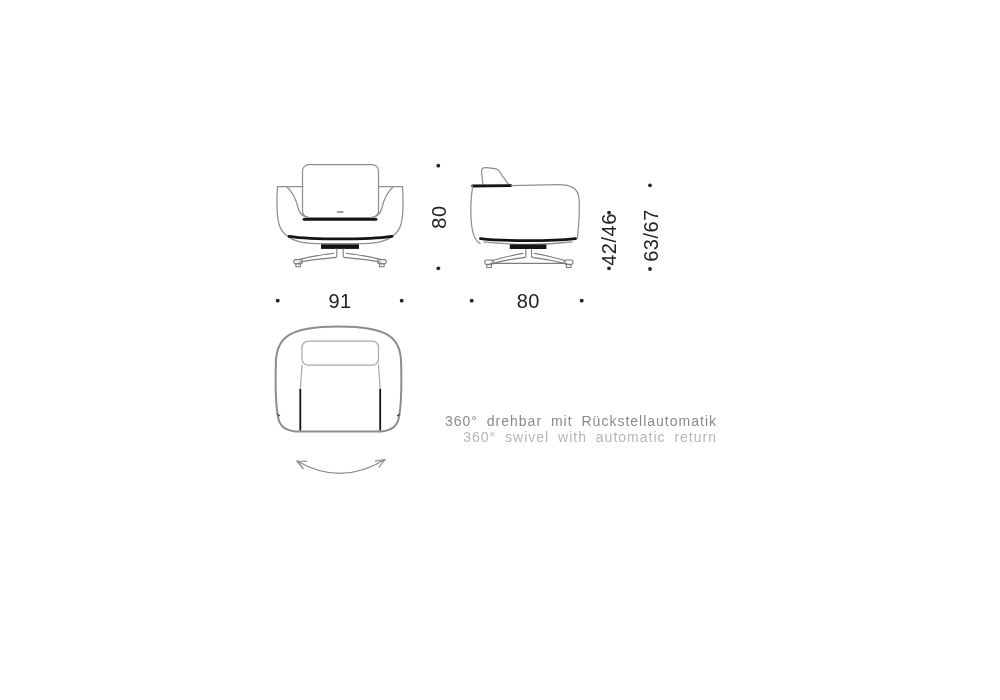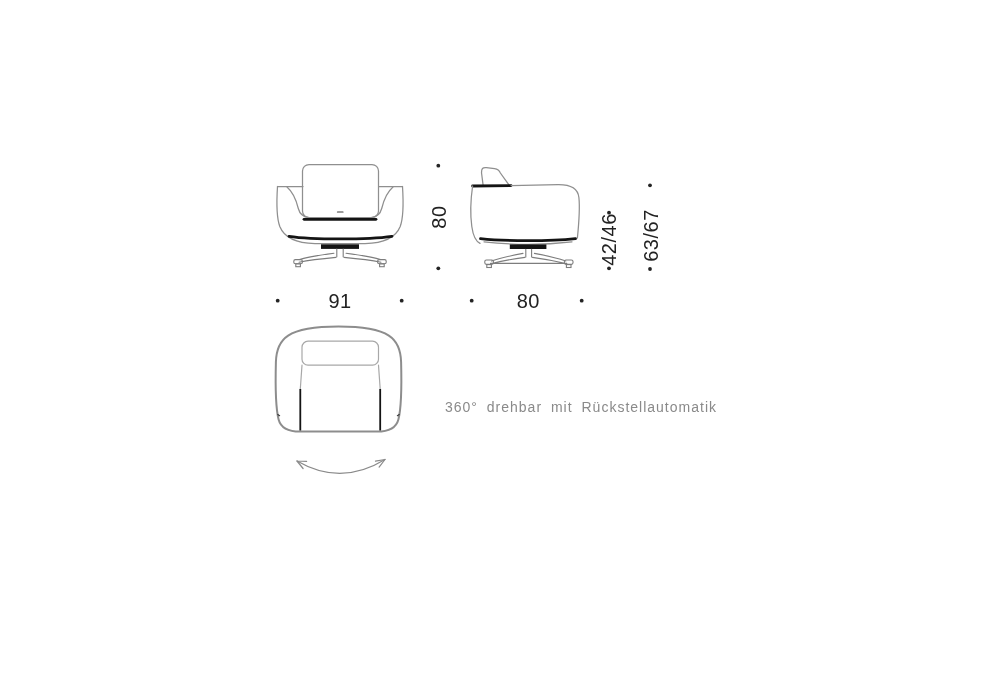--- a/index.html
+++ b/index.html
@@ -7,21 +7,21 @@
   #canvas{position:relative;width:1000px;height:700px;background:#ffffff;overflow:hidden;}
   #drawing-svg{position:absolute;left:0;top:0;}
   .outline{fill:none;stroke:#8f8f8f;stroke-width:1.25;stroke-linecap:round;}
   .outline-light{fill:none;stroke:#a8a8a8;stroke-width:1.2;stroke-linecap:round;}
   .thick{fill:none;stroke:#141414;stroke-width:2.8;stroke-linecap:round;}
   .thin-dark{fill:none;stroke:#3a3a3a;stroke-width:1.2;stroke-linecap:round;}
   .hw{fill:none;stroke:#7d7d7d;stroke-width:1.1;stroke-linecap:round;}
   .dim-text{fill:#222222;font-size:20px;letter-spacing:0.5px;font-weight:400;}
   .dot{fill:#242424;stroke:none;}
   .arrow{fill:none;stroke:#8a8a8a;stroke-width:1.2;stroke-linecap:round;}
-  .caption{position:absolute;top:400px;right:283px;text-align:right;white-space:nowrap;
+  .caption{position:absolute;top:414px;right:283px;text-align:right;white-space:nowrap;
            font-size:14px;line-height:15.5px;letter-spacing:1px;word-spacing:4px;}
   .caption .de{color:#8a8a8a;}
   .caption .en{color:#b5b5b5;}
 </style>
 </head>
 <body>
 
 <div id="canvas">
 
   <svg id="drawing-svg" width="1000" height="700" viewBox="0 0 1000 700">
@@ -100,15 +100,16 @@
       <text class="dim-text" x="340" y="300.7" text-anchor="middle" dominant-baseline="central">91</text>
       <text class="dim-text" x="528.3" y="300.7" text-anchor="middle" dominant-baseline="central">80</text>
       <text class="dim-text" x="438.5" y="217" text-anchor="middle" dominant-baseline="central" transform="rotate(-90 438.5 217)">80</text>
       <text class="dim-text" x="608.5" y="239.5" text-anchor="middle" dominant-baseline="central" transform="rotate(-90 608.5 239.5)">42/46</text>
       <text class="dim-text" x="650.5" y="235.5" text-anchor="middle" dominant-baseline="central" transform="rotate(-90 650.5 235.5)">63/67</text>
     </g>
   </svg>
 
   <div class="caption">
     <div class="de">360° drehbar mit Rückstellautomatik</div>
+    <div class="en">360° swivel with automatic return</div>
   </div>
 
 </div>
 
 </body></html>

